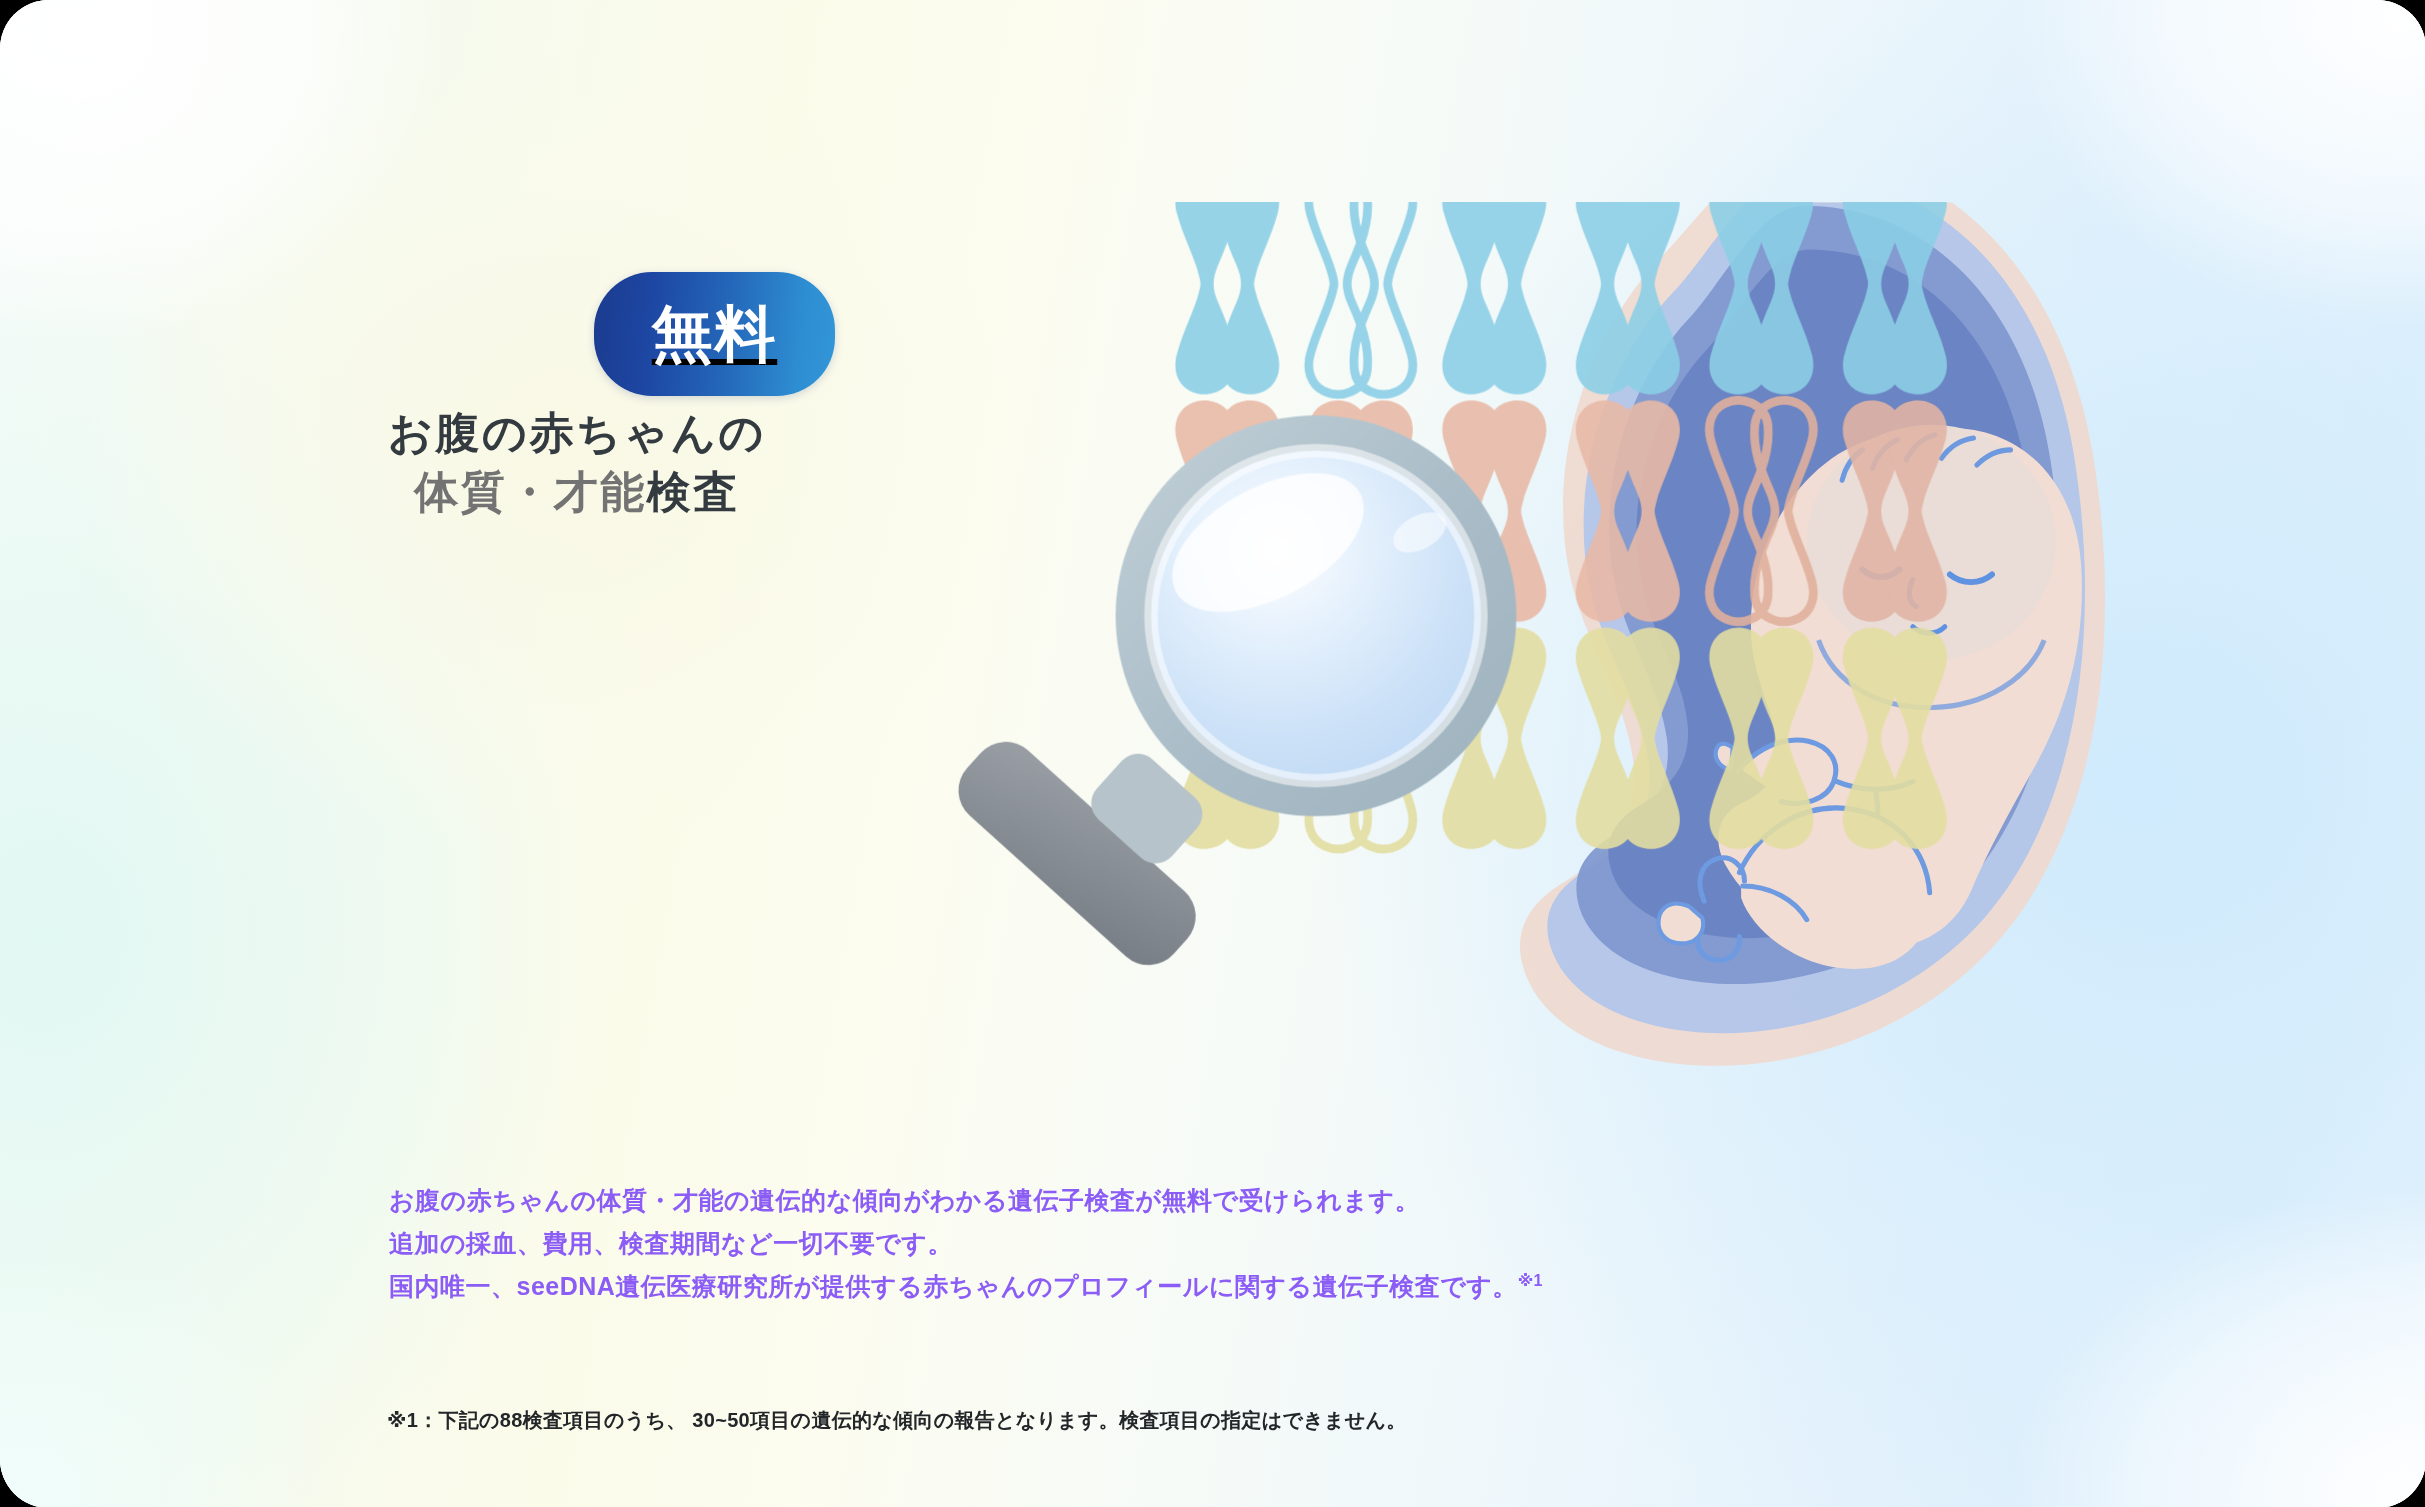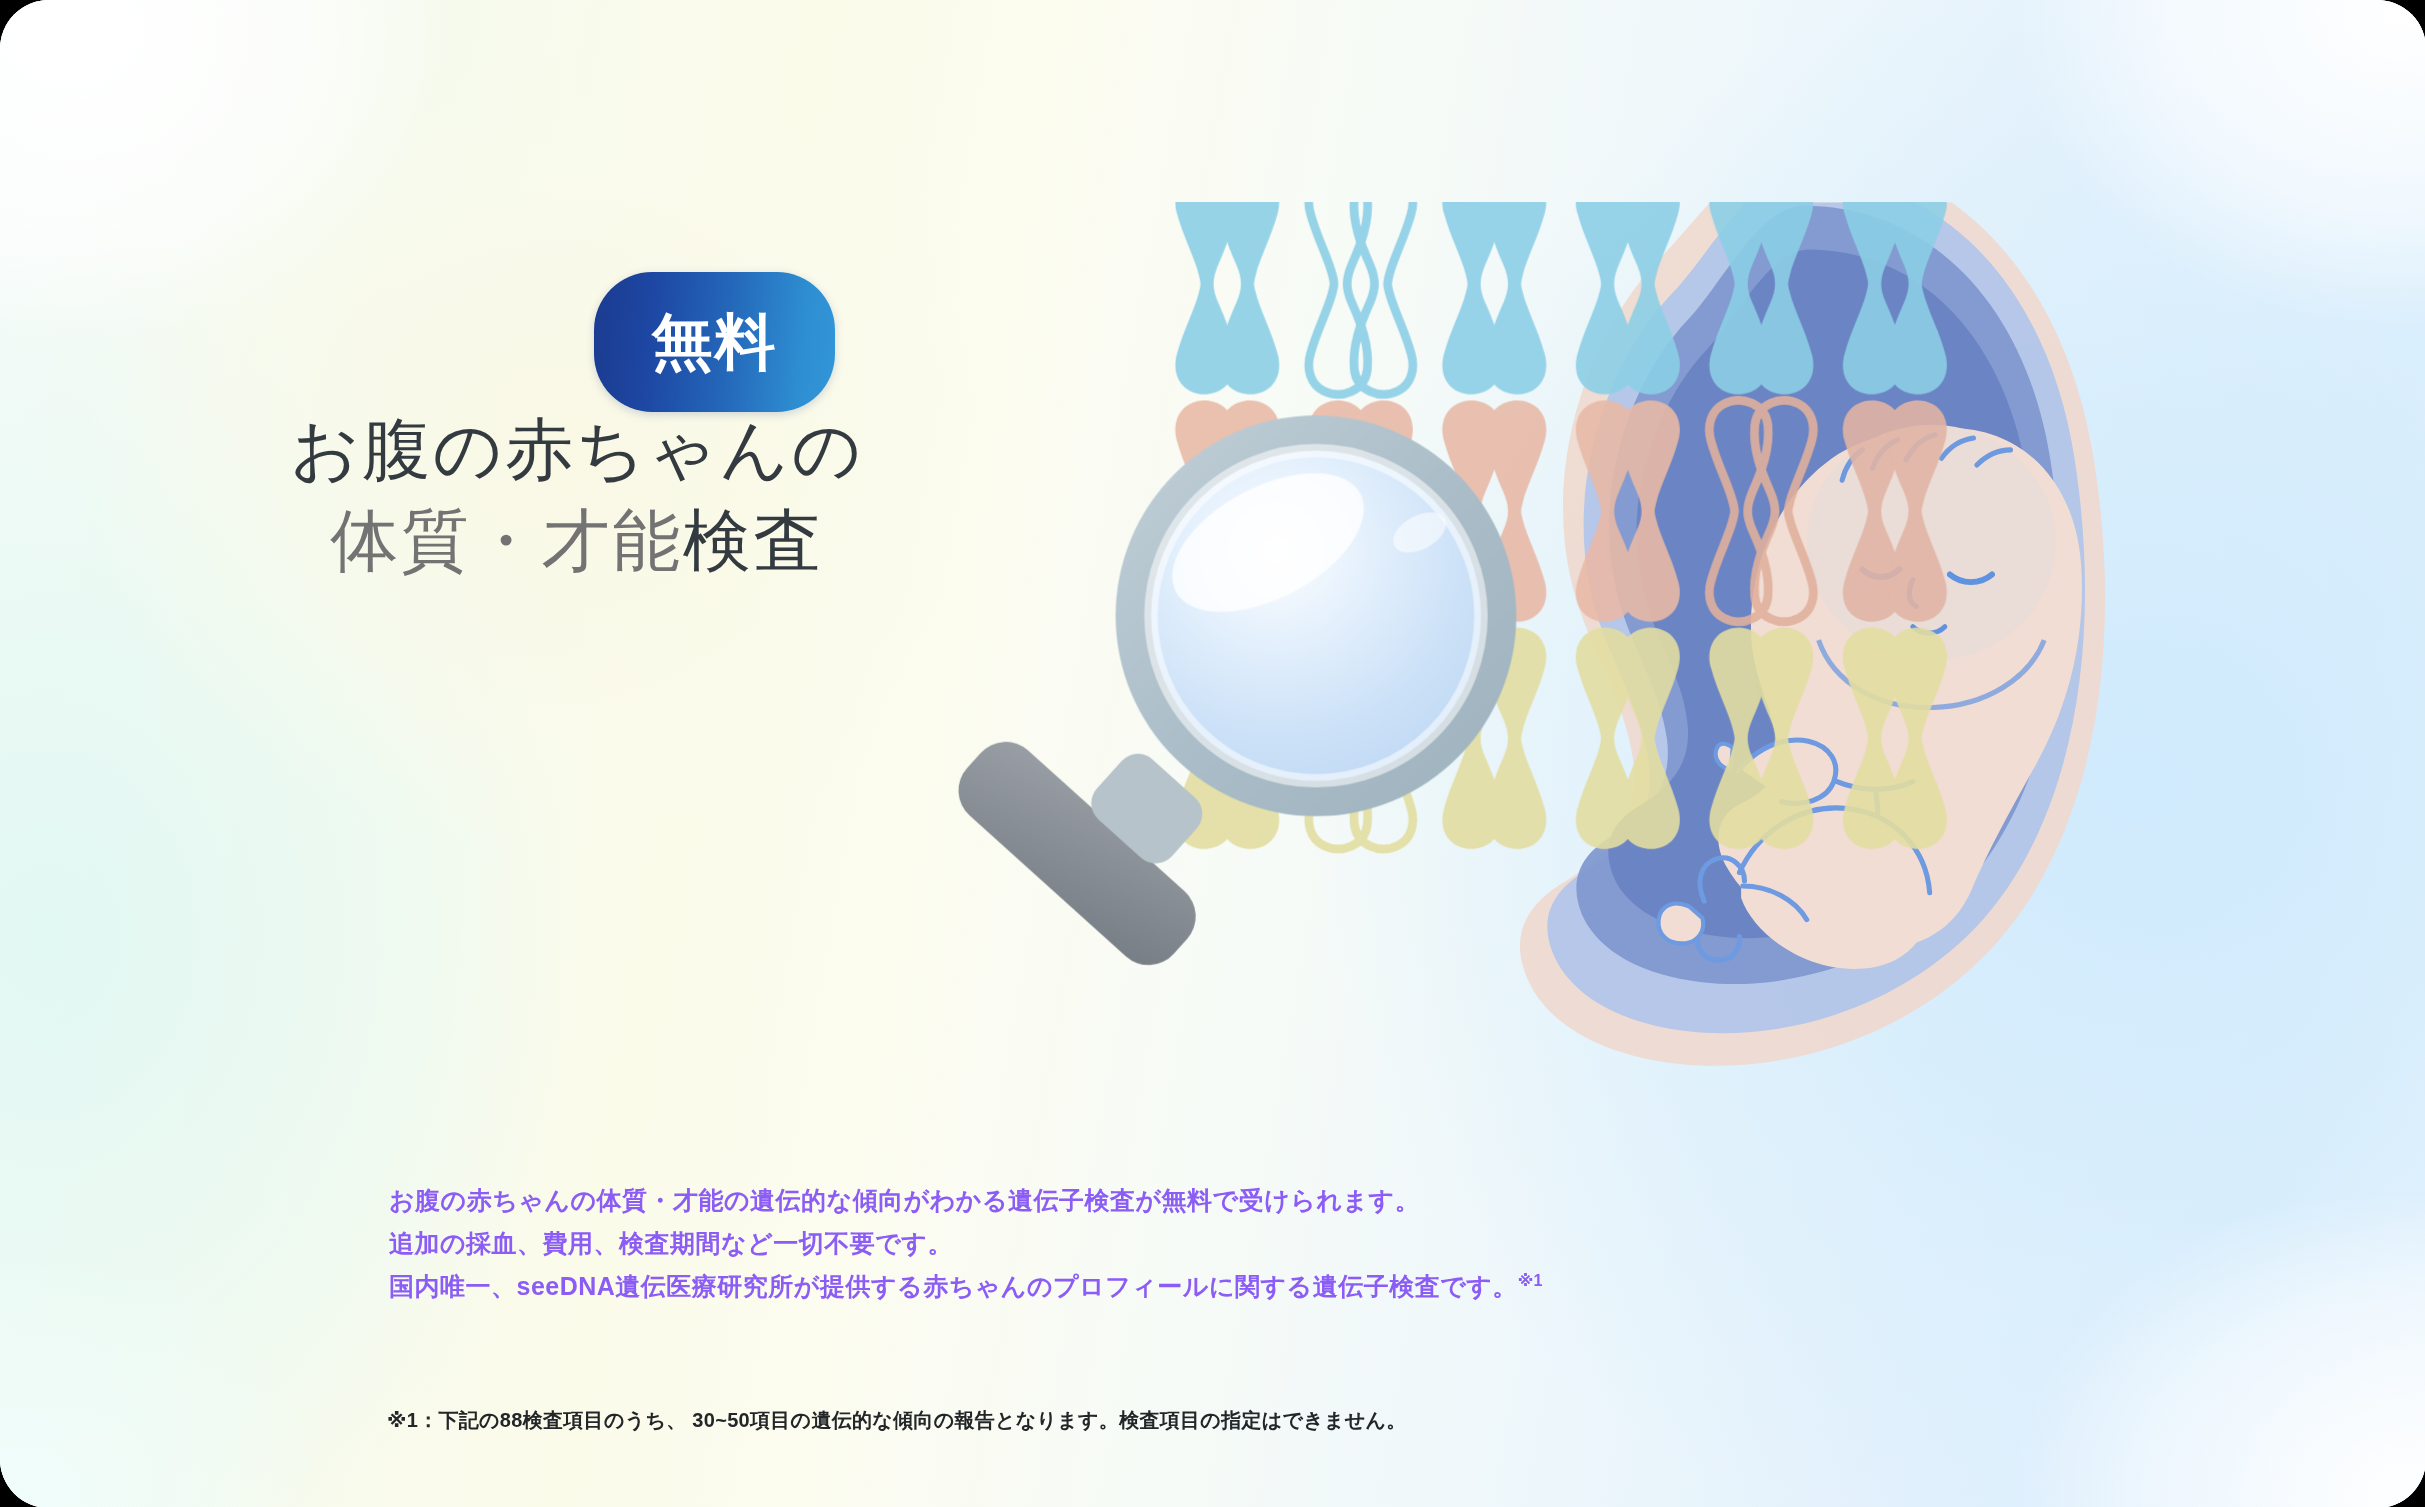--- a/index.html
+++ b/index.html
@@ -28,34 +28,35 @@
       rgba(255,255,255,1) 0%, rgba(255,255,255,.65) 45%, rgba(255,255,255,0) 72%);}
   #w-tr{background:radial-gradient(ellipse 539px 438px at 99% 1%,
       rgba(255,255,255,1) 0%, rgba(255,255,255,.6) 45%, rgba(255,255,255,0) 72%);}
   #w-br{background:radial-gradient(ellipse 522px 404px at 99% 99%,
       rgba(255,255,255,.95) 0%, rgba(255,255,255,.5) 48%, rgba(255,255,255,0) 75%);}
   #w-bl{background:radial-gradient(ellipse 438px 362px at 1% 99%,
       rgba(240,253,251,.95) 0%, rgba(255,255,255,0) 70%);}
 
   
   #badge{
-    position:absolute; left:594px; top:272px; width:241px; height:140px;
+    position:absolute; left:594px; top:272px; width:241px; height:124px;
     border-radius:58px;
     background:linear-gradient(95deg,#1b3b8f 0%,#1d47a3 24%,#2467b9 55%,#2e8ed2 85%,#3296d8 100%);
     display:flex;align-items:center;justify-content:center;
     box-shadow:0 2.5px 8.4px rgba(30,60,130,.18);
+    text-decoration:underline;
   }
   #badge span{
     color:#fff; font-size:61px; font-weight:700; letter-spacing:1.7px;
     line-height:1; margin-top:1.7px;
   }
 
   
   #headline{position:absolute;left:0;top:404px;width:1154px;text-align:center;}
-  .hl-line{font-size:68px;font-weight:400;line-height:1.34;letter-spacing:2.5px;color:#333b41;}
+  .hl-line{font-size:44px;font-weight:700;line-height:1.34;letter-spacing:2.5px;color:#333b41;}
   .hl-accent{color:#737373;}
 
   
   #body-copy{position:absolute;left:389px;top:1179px;}
   .body-line{font-size:25px;font-weight:700;color:#8b5cf6;line-height:1.72;letter-spacing:0.5px;white-space:nowrap;}
   .sup{font-size:16px;font-weight:700;vertical-align:super;letter-spacing:0;}
 
   
   #footnote{position:absolute;left:387px;top:1407px;
             font-size:20px;font-weight:700;color:#232629;letter-spacing:0.3px;white-space:nowrap;}

